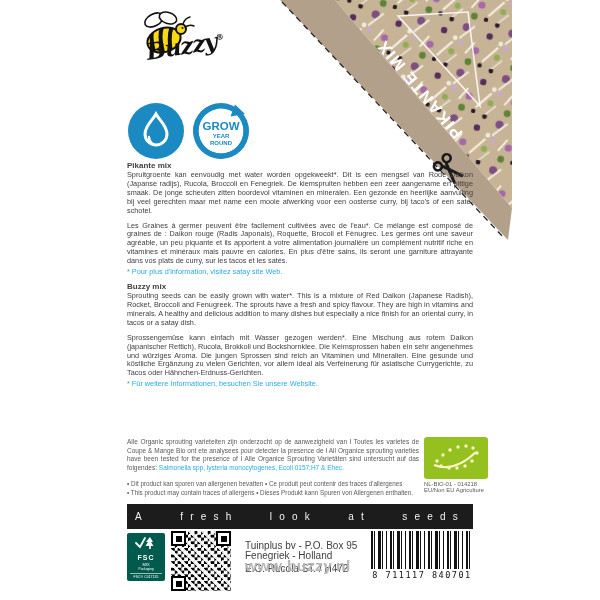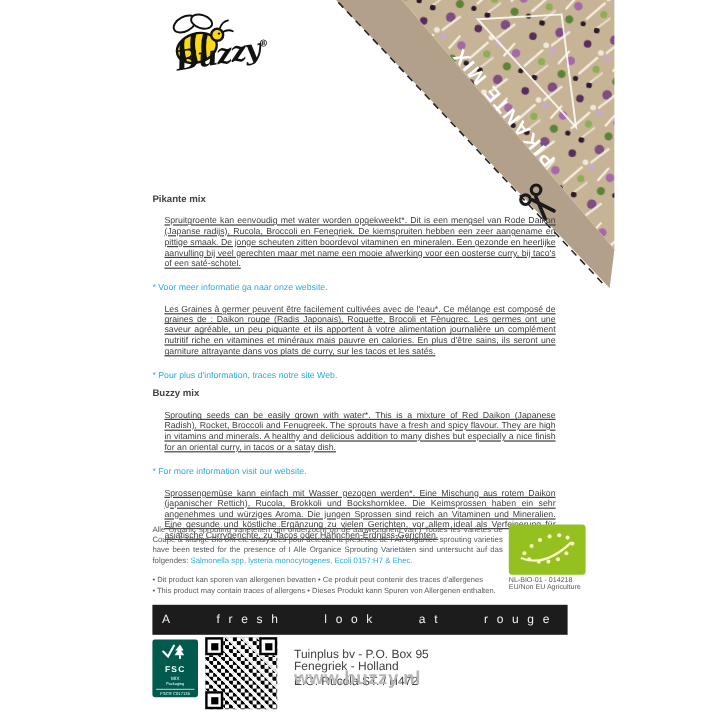--- a/index.html
+++ b/index.html
@@ -14,21 +14,21 @@
   .logo-text{position:absolute;left:146px;top:32px;font-family:"DejaVu Serif",serif;font-style:italic;font-weight:bold;font-size:23px;color:#111;transform:rotate(-9deg);letter-spacing:-1px;}
   .logo-text sup{font-size:8px;font-style:normal;}
 
   
   .badges{position:absolute;left:127px;top:102px;display:flex;gap:7px;}
 
   
   .textcol{position:absolute;left:127px;top:161px;width:346px;color:#414042;}
   .section{margin-bottom:6px;}
   .section h3{margin:0 0 1px 0;font-size:8px;font-weight:700;color:#414042;}
-  .section p{margin:10px;font-size:7.3px;line-height:8.9px;text-align:justify;text-decoration:underline;}
+  .section p{margin:0;font-size:7.3px;line-height:8.9px;text-align:justify;}
   .section .foot{font-size:7.3px;line-height:9px;color:#29abe2;margin-top:1px;}
 
   
   .cert{position:absolute;left:127px;top:438px;width:292px;font-size:6.5px;line-height:8.6px;color:#58595b;text-align:justify;}
   .cert .pathogens{color:#29abe2;}
   .allergens{position:absolute;left:127px;top:479px;width:292px;font-size:6.3px;line-height:9px;color:#58595b;}
   .eu-bio{position:absolute;left:424px;top:437px;width:64px;}
   .eu-box{width:64px;height:42px;background:#94c11f;border-radius:3px;}
   .eu-code{font-size:5.9px;color:#58595b;margin-top:2px;white-space:nowrap;}
   .eu-origin{font-size:5.9px;color:#58595b;white-space:nowrap;}
@@ -111,38 +111,53 @@
       </g>
       <circle cx="57" cy="23" r="5" fill="#f9d913" stroke="#111" stroke-width="2"></circle>
       <path d="M59,18 q2,-6 7,-7 M61,21 q5,-3 9,-1" stroke="#111" stroke-width="1.5" fill="none" stroke-linecap="round"></path>
       <circle cx="58.5" cy="22" r="1" fill="#111"></circle>
     </svg>
   </div>
   <div class="logo-text">
     <span>Buzzy</span><sup>®</sup>
   </div>
 
+  <div class="badges">
+    <svg width="58" height="58" viewBox="0 0 58 58">
+      <circle cx="29" cy="29" r="28" fill="#1b8ac2"></circle>
+      <path d="M29,12 C33,19 40,24 40,32 a11,11 0 1,1 -22,0 C18,24 25,19 29,12 Z" fill="none" stroke="#fff" stroke-width="3"></path>
+      <path d="M22,35 a8.5,8.5 0 0,0 5.5,7.5" fill="none" stroke="#fff" stroke-width="2.4" stroke-linecap="round"></path>
+    </svg>
+    <svg width="58" height="58" viewBox="0 0 58 58">
+      <circle cx="29" cy="29" r="28" fill="#1b8ac2"></circle>
+      <circle cx="29" cy="29" r="22.5" fill="#fff"></circle>
+      <circle cx="29" cy="29" r="25" fill="none" stroke="#1b8ac2" stroke-width="5" stroke-dasharray="135 22" transform="rotate(-55 29 29)"></circle>
+      <polygon points="43,2.5 53,12 38.5,14.5" fill="#1b8ac2"></polygon>
+      <text x="29" y="28" text-anchor="middle" font-family="Liberation Sans, sans-serif" font-size="11.5" font-weight="bold" fill="#1b8ac2">GROW</text>
+      <text x="29" y="36" text-anchor="middle" font-family="Liberation Sans, sans-serif" font-size="6" font-weight="bold" fill="#1b8ac2">YEAR</text>
+      <text x="29" y="43" text-anchor="middle" font-family="Liberation Sans, sans-serif" font-size="6" font-weight="bold" fill="#1b8ac2">ROUND</text>
+    </svg>
+  </div>
 
   <div class="textcol">
     <div class="section">
       <h3>Pikante mix</h3>
       <p>Spruitgroente kan eenvoudig met water worden opgekweekt*. Dit is een mengsel van Rode Daikon (Japanse radijs), Rucola, Broccoli en Fenegriek. De kiemspruiten hebben een zeer aangename en pittige smaak. De jonge scheuten zitten boordevol vitaminen en mineralen. Een gezonde en heerlijke aanvulling bij veel gerechten maar met name een mooie afwerking voor een oosterse curry, bij taco's of een saté-schotel.</p>
-      <div class="foot">* Voor meer informatie ga naar onze website.</div>
     </div>
     <div class="section">
       <p>Les Graines à germer peuvent être facilement cultivées avec de l'eau*. Ce mélange est composé de graines de : Daikon rouge (Radis Japonais), Roquette, Brocoli et Fènugrec. Les germes ont une saveur agréable, un peu piquante et ils apportent à votre alimentation journalière un complément nutritif riche en vitamines et minéraux mais pauvre en calories. En plus d'être sains, ils seront une garniture attrayante dans vos plats de curry, sur les tacos et les satés.</p>
-      <div class="foot">* Pour plus d'information, traces notre site Web.</div>
+      <div class="foot">* Pour plus d'information, visitez satay site Web.</div>
     </div>
     <div class="section">
       <h3>Buzzy mix</h3>
       <p>Sprouting seeds can be easily grown with water*. This is a mixture of Red Daikon (Japanese Radish), Rocket, Broccoli and Fenugreek. The sprouts have a fresh and spicy flavour. They are high in vitamins and minerals. A healthy and delicious addition to many dishes but especially a nice finish for an oriental curry, in tacos or a satay dish.</p>
-      <div class="foot">* For more information visit our website.</div>
     </div>
     <div class="section">
       <p>Sprossengemüse kann einfach mit Wasser gezogen werden*. Eine Mischung aus rotem Daikon (japanischer Rettich), Rucola, Brokkoli und Bockshornklee. Die Keimsprossen haben ein sehr angenehmes und würziges Aroma. Die jungen Sprossen sind reich an Vitaminen und Mineralien. Eine gesunde und köstliche Ergänzung zu vielen Gerichten, vor allem ideal als Verfeinerung für asiatische Currygerichte, zu Tacos oder Hähnchen-Erdnuss-Gerichten.</p>
+      <div class="foot">* Für weitere Informationen, besuchen Sie unsere Website.</div>
     </div>
   </div>
 
   <div class="cert">
     <span>Alle Organic sprouting varieteiten zijn onderzocht op de aanwezigheid van I Toutes les varietes de Coupe &amp; Mange Bio ont ete analysees pour detecter la presence de I All Organice sprouting varieties have been tested for the presence of I Alle Organice Sprouting Varietäten sind untersucht auf das folgendes: </span><span class="pathogens">Salmonella spp, lysteria monocytogenes, Ecoli 0157:H7 &amp; Ehec.</span>
   </div>
   <div class="allergens">
     <div>• Dit product kan sporen van allergenen bevatten • Ce produit peut contenir des traces d'allergenes</div>
     <div>• This product may contain traces of allergens • Dieses Produkt kann Spuren von Allergenen enthalten.</div>
   </div>
@@ -169,21 +184,21 @@
     </div>
     <div class="eu-code">NL-BIO-01  -  014218</div>
     <div class="eu-origin">EU/Non EU Agriculture</div>
   </div>
 
   <div class="tagbar">
     <span>A</span>
     <span>fresh</span>
     <span>look</span>
     <span>at</span>
-    <span>rouge</span>
+    <span>seeds</span>
   </div>
 
   <div class="footer">
     <div class="fsc">
       <svg width="26" height="15" viewBox="0 0 26 15">
         <path d="M3,8 L7,12 L12,3" stroke="#fff" stroke-width="1.8" fill="none" stroke-linecap="round"></path>
         <path d="M17,2 l3,5 h-2 l2.5,4 h-8 l2.5,-4 h-2 z" fill="#fff"></path>
         <rect x="16.2" y="11" width="1.6" height="3" fill="#fff"></rect>
       </svg>
       <div class="fsc-name">FSC</div>
@@ -205,15 +220,19 @@
     </div>
 
     <div class="addr">
       <div>Tuinplus bv - P.O. Box 95</div>
       <div>Fenegriek - Holland</div>
       <div class="gap"></div>
       <div>E.G. Rucola ST. / H472</div>
     </div>
     <div class="website">www.buzzy.nl</div>
 
+    <div class="barcode">
+      <div class="bars"></div>
+      <div class="digits">8 711117 840701</div>
+    </div>
   </div>
 
 </div>
 
 </body></html>

